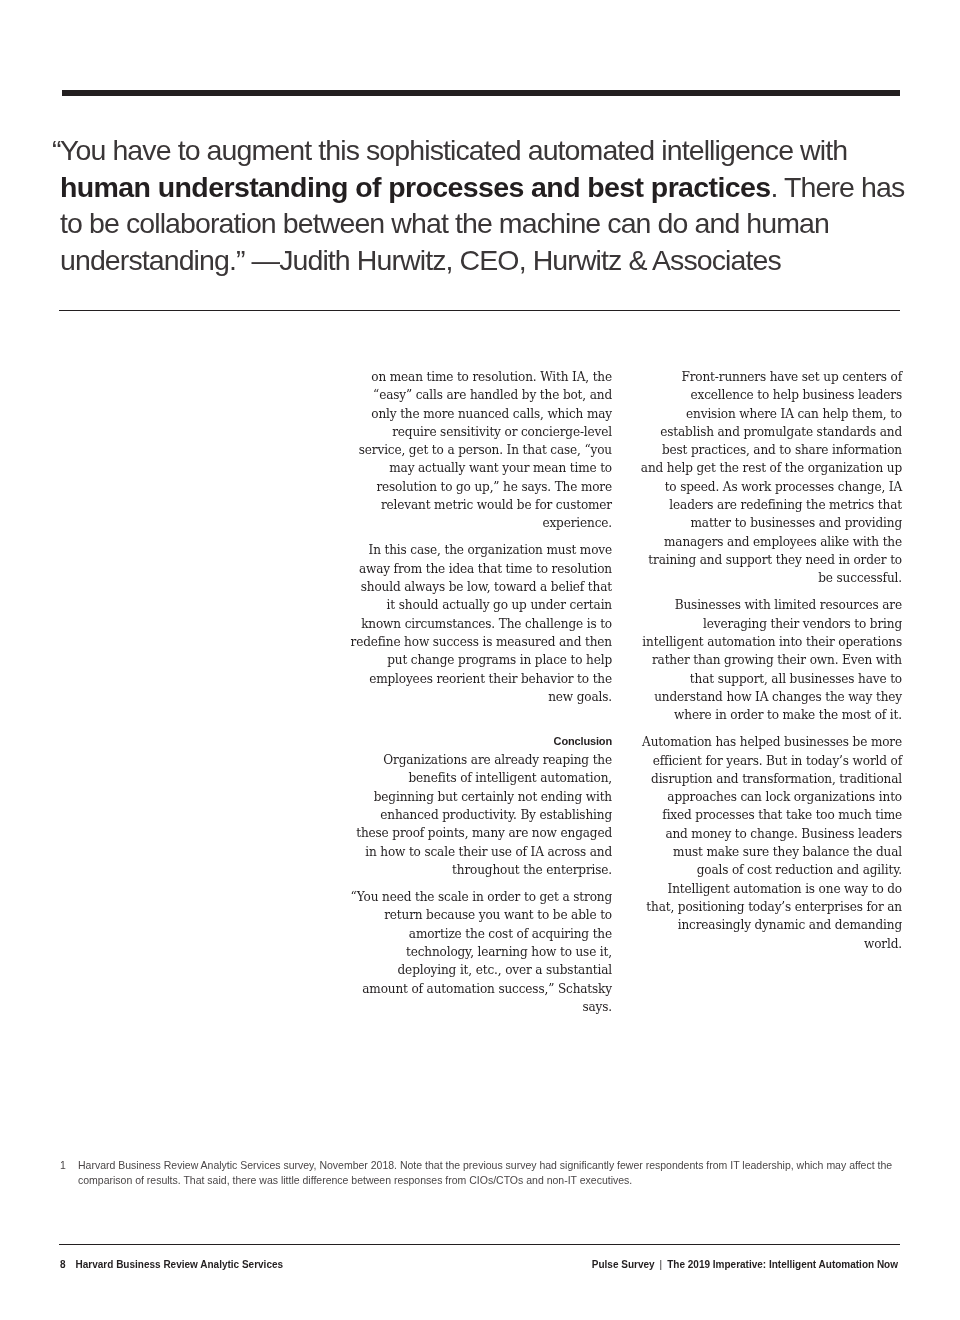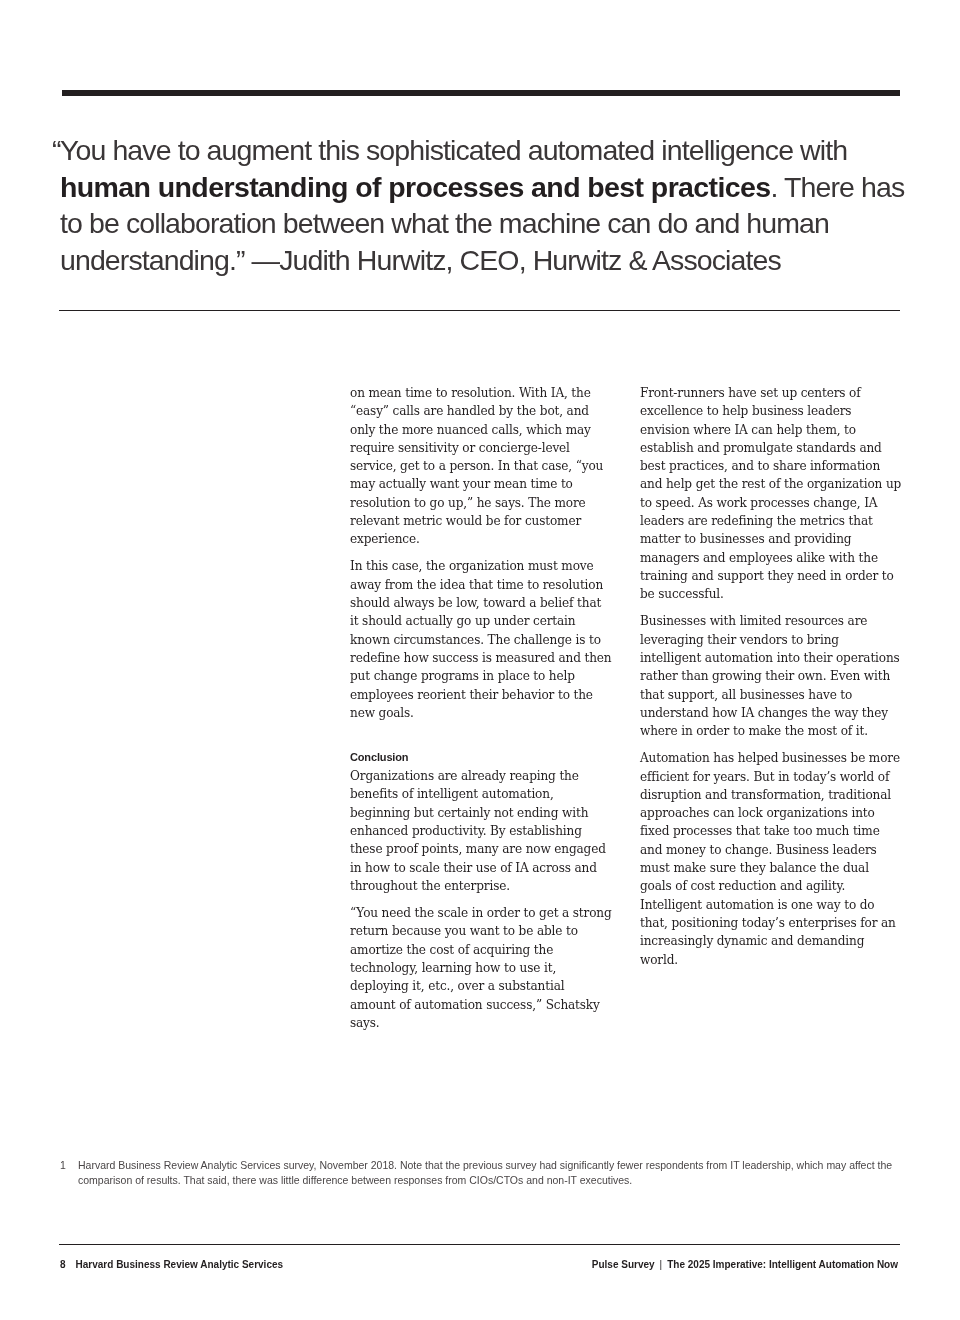--- a/index.html
+++ b/index.html
@@ -7,22 +7,22 @@
     .top-bar { position: absolute; left: 62px; top: 90px; width: 838px; height: 6px; background: #231f20; }
     .pull-quote {
       position: absolute; left: 60px; top: 132px; width: 850px;
       font-family: "Liberation Sans", sans-serif; font-size: 28.5px; line-height: 36.5px;
       color: #3a3637; letter-spacing: -0.9px; font-weight: normal;
     }
     .pull-quote .open-q { position: absolute; left: -8px; }
     .pull-quote b { font-weight: bold; color: #231f20; letter-spacing: -0.6px; }
     .quote-rule { position: absolute; left: 59px; top: 310px; width: 841px; height: 1px; background: #231f20; }
 
-    .col { position: absolute; top: 384px; width: 262px;
-      font-family: "DejaVu Serif", serif; font-size: 12.1px; line-height: 18.3px; color: #231f20; letter-spacing: -0.15px; }
+    .col { position: absolute; top: 368px; width: 262px;
+      font-family: "DejaVu Serif", serif; font-size: 12.1px; line-height: 18.3px; color: #231f20; letter-spacing: -0.15px; text-align: right; }
     .col-left { left: 350px; }
     .col-right { left: 640px; }
     .col p { margin: 0 0 8.8px 0; }
     .col h3 { font-family: "Liberation Sans", sans-serif; font-weight: bold; font-size: 11px; line-height: 18px; margin: 26px 0 1px 0; color: #231f20; }
 
     .endnotes { position: absolute; left: 60px; top: 1158px; width: 840px; font-family: "Liberation Sans", sans-serif; color: #4a4647; }
     .endnotes-title { font-size: 10.5px; font-weight: bold; color: #4a4647; margin: 0 0 8px 0; }
     .endnote { position: relative; padding-left: 18px; font-size: 10.5px; line-height: 15px; }
     .endnote-num { position: absolute; left: 0; top: 0; }
 
@@ -65,14 +65,14 @@
   </div>
 </div>
 
 <div class="footer-rule"></div>
 
 <div class="footer footer-left">
   <span class="page-num">8</span><span>Harvard Business Review Analytic Services</span>
 </div>
 
 <div class="footer footer-right">
-  <span>Pulse Survey</span><span class="sep">|</span><span>The 2025 Imperative: Intelligent Automation Now</span>
+  <span>Pulse Survey</span><span class="sep">|</span><span>The 2019 Imperative: Intelligent Automation Now</span>
 </div>
 
 </body></html>

